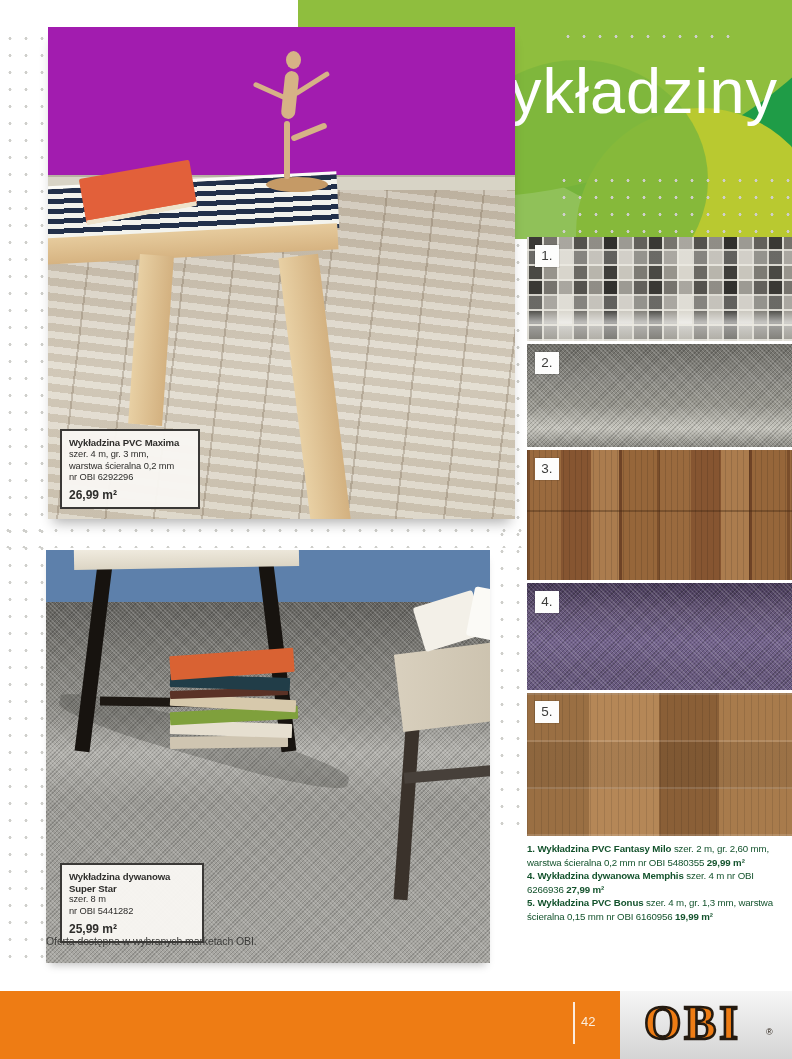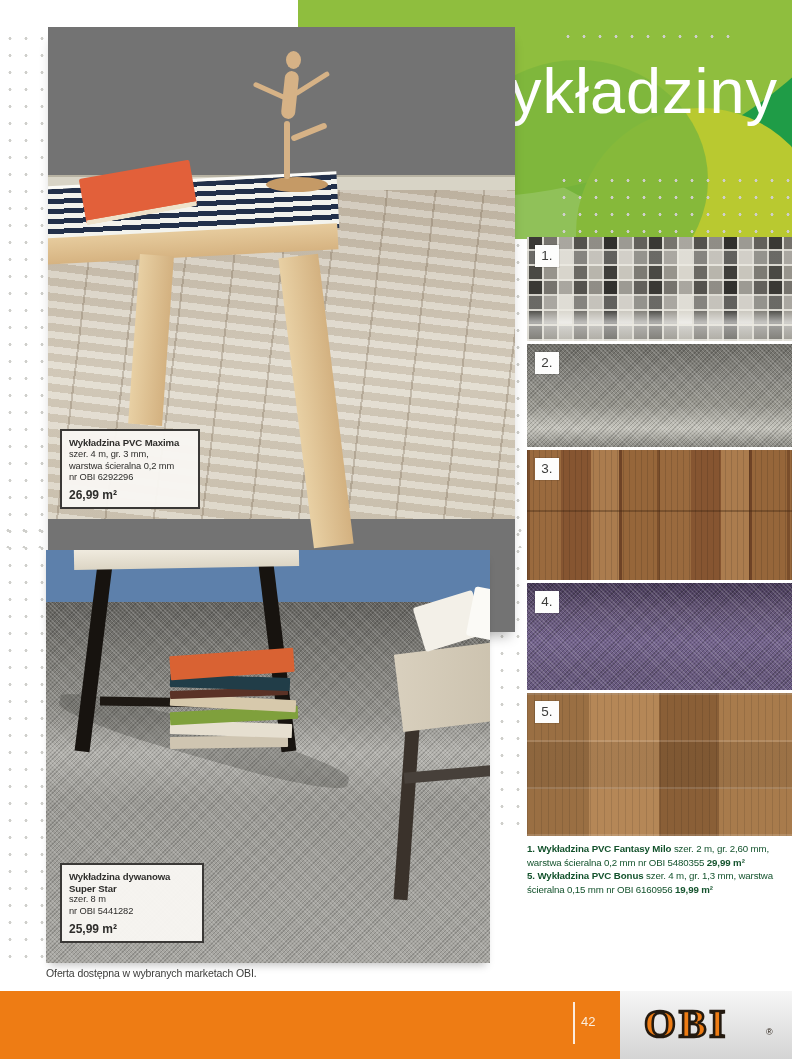--- a/index.html
+++ b/index.html
@@ -18,21 +18,21 @@
   .b-emerald{width:270px;height:270px;right:-72px;top:30px;background:#1f9c47;}
   .b-midg{width:320px;height:300px;right:-20px;top:-90px;background:#4ba437;transform:rotate(-12deg);}
   .b-yellow{width:470px;height:250px;left:-40px;top:-148px;background:#f2e72a;transform:rotate(-19deg);}
   .b-lime{width:680px;height:440px;left:-70px;top:-262px;background:#8fbe3e;transform:rotate(-21deg);}
   .b-yg{width:250px;height:250px;right:-34px;top:108px;background:#b9c930;}
   .b-lime2{width:260px;height:240px;left:150px;top:60px;background:#7cb63c;border-radius:50%;opacity:.85;}
   .title{position:absolute;left:152px;top:60px;font-size:63px;color:#ffffff;font-weight:400;
          letter-spacing:1px;line-height:1;}
 
   
-  .photo1{left:48px;top:27px;width:467px;height:605px;background:#737373;overflow:hidden;
+  .photo1{left:48px;top:27px;width:467px;height:492px;background:#a21caf;overflow:hidden;
           box-shadow:0 9px 12px -5px rgba(0,0,0,.3);}
   .p1-baseboard{left:0;top:148px;width:467px;height:15px;background:#d8d4c6;border-top:2px solid #b7b2a2;}
   .p1-floor{left:0;top:163px;width:467px;height:329px;
     background:
       repeating-linear-gradient(97deg,rgba(110,92,70,.28) 0 2px,rgba(0,0,0,0) 2px 48px),
       repeating-linear-gradient(7deg,rgba(255,255,255,.22) 0 7px,rgba(140,120,98,.16) 7px 15px),
       linear-gradient(180deg,#c6bcab,#ded7c8 55%,#d5cdbc);}
   .bench{left:-10px;top:128px;width:340px;height:392px;}
   .bench-top{position:absolute;left:0;top:24px;width:300px;height:54px;transform:rotate(-3deg);
     background:repeating-linear-gradient(180deg,#22304a 0 5px,#f3f3ed 5px 10px);
@@ -131,28 +131,28 @@
     color:#3c3c3a;font-size:13.5px;line-height:22px;text-align:center;box-shadow:0 0 0 1px rgba(0,0,0,.08);}
 
   
   .plist{left:527px;top:842px;width:262px;color:#14532d;}
   .plist p{margin:0;font-size:9.7px;line-height:13.5px;letter-spacing:-.15px;}
   .plist b{letter-spacing:-.1px;}
   .pn::after{content:" ";}
   .pd::after{content:" ";}
 
   
-  .offer{left:46px;top:967px;font-size:10.5px;color:#3b3b39;letter-spacing:-.1px;}
+  .offer{left:46px;top:935px;font-size:10.5px;color:#3b3b39;letter-spacing:-.1px;}
   .bar{left:0;top:991px;width:620px;height:68px;background:#ee7c14;}
   .bar-line{left:573px;top:1002px;width:2px;height:42px;background:rgba(255,255,255,.85);}
   .pagenum{left:581px;top:1014px;font-size:13px;color:#fbeedd;}
   .logo-panel{left:620px;top:991px;width:172px;height:68px;
     background:linear-gradient(180deg,#f6f6f6,#d4d4d4);}
   .obi{position:absolute;left:24px;top:8px;font-family:"Liberation Serif",serif;font-weight:bold;
-    font-size:41px;line-height:48px;color:#ee7c14;letter-spacing:3px;
+    font-size:48px;line-height:48px;color:#ee7c14;letter-spacing:3px;
     -webkit-text-stroke:2.6px #241a10;text-stroke:2.6px #241a10;}
   .obi-reg{position:absolute;left:146px;top:36px;font-size:9px;color:#241a10;
     -webkit-text-stroke:0;font-family:"Liberation Sans",sans-serif;font-weight:normal;}
 </style>
 </head>
 <body>
 
 <div class="page">
 
   <div class="abs header">
@@ -248,20 +248,21 @@
     <div class="swatch sw4">
       <div class="swnum">4.</div>
     </div>
     <div class="swatch sw5">
       <div class="swnum">5.</div>
     </div>
   </div>
 
   <div class="abs plist">
     <p><b class="pn">1. Wykładzina PVC Fantasy Milo</b><span class="pd">szer. 2 m, gr. 2,60 mm, warstwa ścieralna 0,2 mm nr OBI 5480355</span><b>29,99 m²</b></p>
+    <p><b class="pn">4. Wykładzina dywanowa Memphis</b><span class="pd">szer. 4 m nr OBI 6266936</span><b>27,99 m²</b></p>
     <p><b class="pn">5. Wykładzina PVC Bonus</b><span class="pd">szer. 4 m, gr. 1,3 mm, warstwa ścieralna 0,15 mm nr OBI 6160956</span><b>19,99 m²</b></p>
   </div>
 
   <div class="abs offer">Oferta dostępna w wybranych marketach OBI.</div>
   <div class="abs bar"></div>
   <div class="abs bar-line"></div>
   <div class="abs pagenum">42</div>
   <div class="abs logo-panel">
     <div class="obi">OBI</div>
     <div class="obi-reg">®</div>

